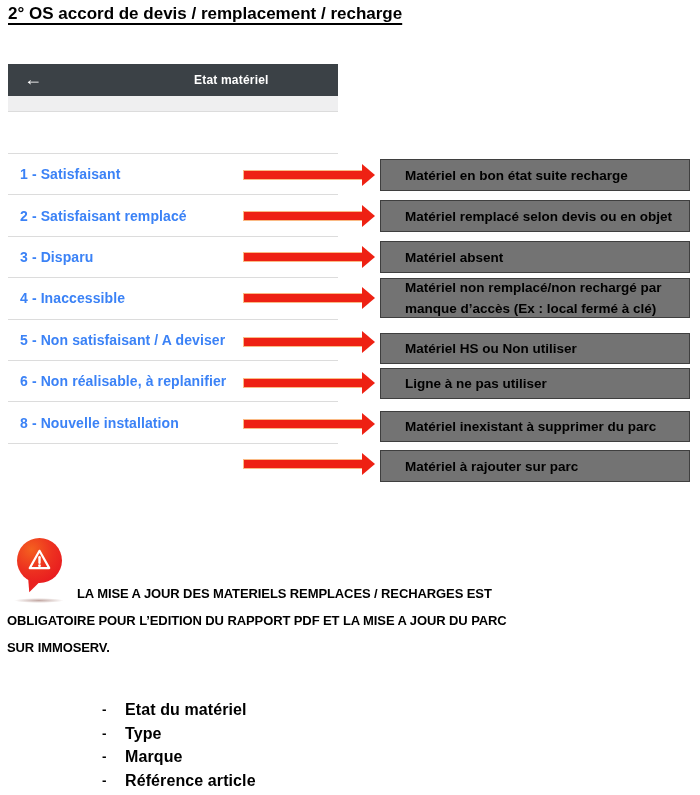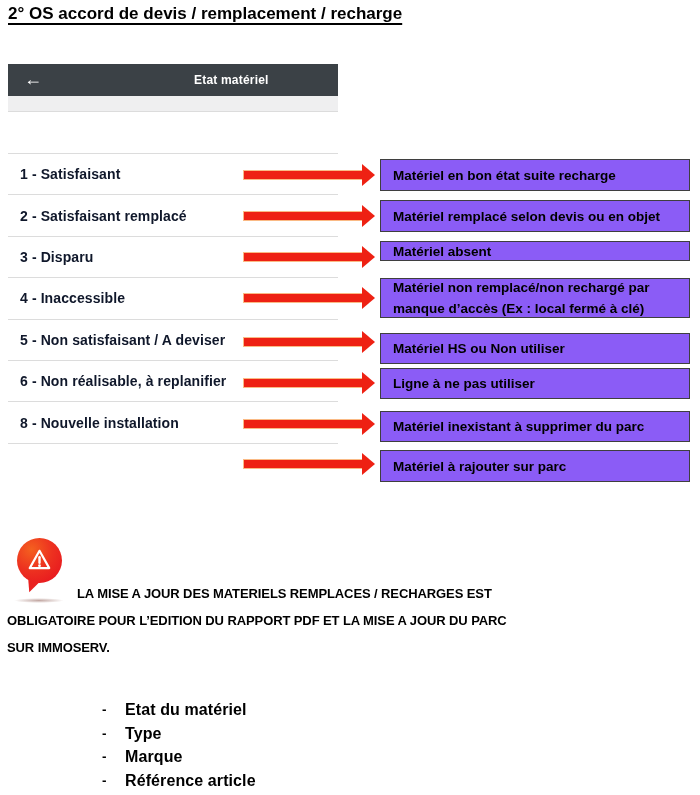--- a/index.html
+++ b/index.html
@@ -39,41 +39,41 @@
   
   .state-list{
     position:absolute;left:8px;top:153px;width:330px;
     border-top:1px solid #dcdcdc;
   }
   .state-row{
     height:41.4px;display:flex;align-items:center;
     padding-left:12px;border-bottom:1px solid #dcdcdc;
   }
   .state-row span{
-    font-size:14px;font-weight:600;color:#0f172a;letter-spacing:.1px;
+    font-size:14px;font-weight:600;color:#3b82f6;letter-spacing:.1px;
   }
 
   
   .arrow{position:absolute;left:244px;width:131px;height:22px;}
   .arrow .shaft{
     position:absolute;left:0;top:7px;width:119px;height:8px;
     background:var(--arrow-red);box-shadow:0 0 0 1px rgba(245,130,32,.55);
   }
   .arrow .head{
     position:absolute;left:118px;top:0;width:0;height:0;
     border-top:11px solid transparent;border-bottom:11px solid transparent;
     border-left:13px solid var(--arrow-red);
   }
 
   
   .note-box{
     position:absolute;left:380px;width:310px;
-    border:1px solid #3f3f3f;background:#8b5cf6;
+    border:1px solid #3f3f3f;background:#737373;
     display:flex;align-items:center;
-    padding:0 14px 0 12px;
+    padding:0 14px 0 24px;
   }
   .note-box span{
     font-size:13.5px;font-weight:bold;color:#000;line-height:21px;
   }
 
   
   .warn{position:absolute;left:14px;top:536px;width:56px;height:72px;}
   .warn .bubble{
     position:absolute;left:3px;top:2px;width:45px;height:45px;border-radius:50%;
     background:radial-gradient(circle at 32% 26%, #f4611f 0%, #ed3220 45%, var(--warn-red) 85%);
@@ -172,21 +172,21 @@
       <div class="shaft"></div>
       <div class="head"></div>
     </div>
 
   <div class="note-box" style="top:159px;height:32px">
       <span>Matériel en bon état suite recharge</span>
     </div>
   <div class="note-box" style="top:200px;height:32px">
       <span>Matériel remplacé selon devis ou en objet</span>
     </div>
-  <div class="note-box" style="top:241px;height:20px">
+  <div class="note-box" style="top:241px;height:32px">
       <span>Matériel absent</span>
     </div>
   <div class="note-box" style="top:278px;height:40px">
       <span>Matériel non remplacé/non rechargé par manque d’accès (Ex : local fermé à clé)</span>
     </div>
   <div class="note-box" style="top:333px;height:31px">
       <span>Matériel HS ou Non utiliser</span>
     </div>
   <div class="note-box" style="top:368px;height:31px">
       <span>Ligne à ne pas utiliser</span>

